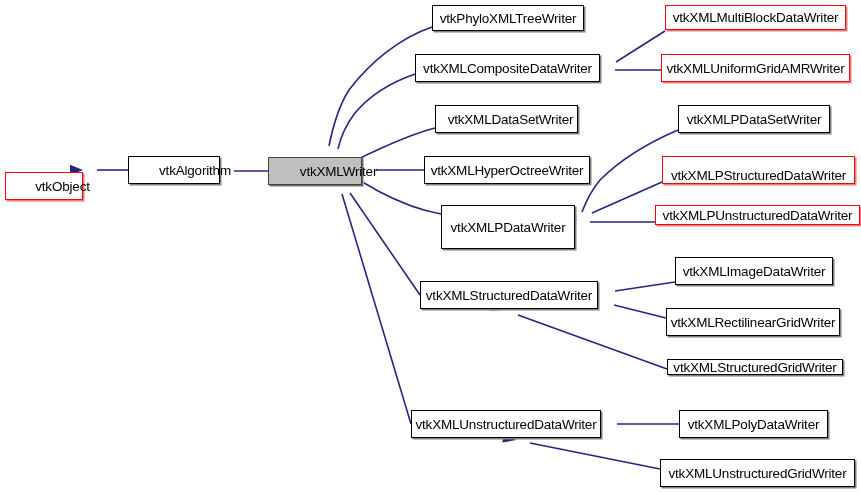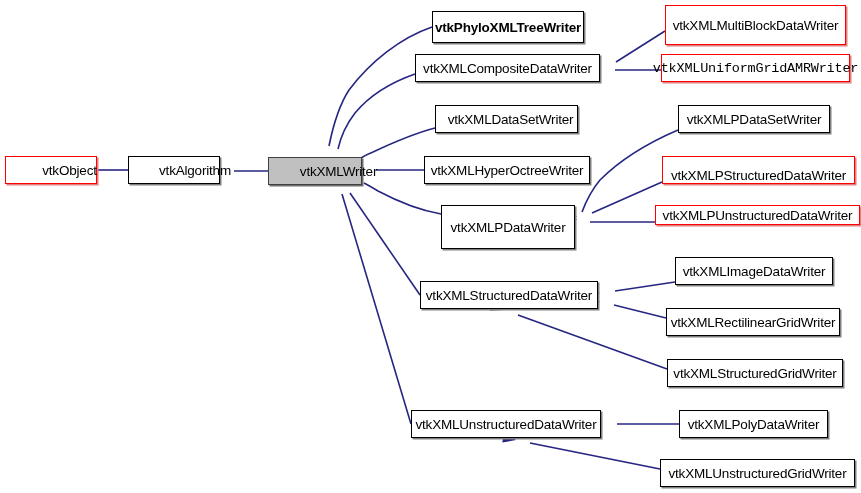--- a/index.html
+++ b/index.html
@@ -128,39 +128,39 @@
       <g>
         <path d="M 679 424 L 617 424" fill="none" stroke="#262682" stroke-width="1.6"></path>
         <polygon points="0,0 -13,-5.2 -13,5.2" fill="#262682" transform="translate(603,424) rotate(0)"></polygon>
       </g>
       <g>
         <path d="M 660 469 L 530 443" fill="none" stroke="#262682" stroke-width="1.6"></path>
         <polygon points="0,0 -13,-5.2 -13,5.2" fill="#262682" transform="translate(516,440) rotate(11)"></polygon>
       </g>
     </svg>
   <div id="node-layer">
-      <div class="node red" style="left: 5px; top: 156px; width: 92px; height: 28px; padding-left: 37px;">
+      <div class="node red" style="left: 5px; top: 172px; width: 78px; height: 28px; padding-left: 37px;">
         <span class="node-label">vtkObject</span>
       </div>
       <div class="node" style="left: 128px; top: 156px; width: 92px; height: 28px; padding-left: 42px;">
         <span class="node-label">vtkAlgorithm</span>
       </div>
       <div class="node current" style="left: 268px; top: 157px; width: 94px; height: 28px;">
         <span class="node-label">vtkXMLWriter</span>
       </div>
-      <div class="node" style="left: 432px; top: 11px; width: 152px; height: 32px; font-weight: bold;">
+      <div class="node" style="left: 432px; top: 5px; width: 152px; height: 26px;">
         <span class="node-label">vtkPhyloXMLTreeWriter</span>
       </div>
       <div class="node" style="left: 415px; top: 54px; width: 185px; height: 28px;">
         <span class="node-label">vtkXMLCompositeDataWriter</span>
       </div>
-      <div class="node red" style="left: 665px; top: 5px; width: 181px; height: 40px;">
+      <div class="node red" style="left: 665px; top: 5px; width: 181px; height: 25px;">
         <span class="node-label">vtkXMLMultiBlockDataWriter</span>
       </div>
-      <div class="node red" style="left: 661px; top: 54px; width: 189px; height: 28px; font-family: Liberation Mono, monospace;">
+      <div class="node red" style="left: 661px; top: 54px; width: 189px; height: 28px;">
         <span class="node-label">vtkXMLUniformGridAMRWriter</span>
       </div>
       <div class="node" style="left: 435px; top: 105px; width: 143px; height: 28px; padding-left: 8px;">
         <span class="node-label">vtkXMLDataSetWriter</span>
       </div>
       <div class="node" style="left: 424px; top: 156px; width: 166px; height: 28px;">
         <span class="node-label">vtkXMLHyperOctreeWriter</span>
       </div>
       <div class="node" style="left: 441px; top: 205px; width: 134px; height: 44px; align-items: center;">
         <span class="node-label">vtkXMLPDataWriter</span>
@@ -176,21 +176,21 @@
       </div>
       <div class="node" style="left: 420px; top: 281px; width: 178px; height: 28px;">
         <span class="node-label">vtkXMLStructuredDataWriter</span>
       </div>
       <div class="node" style="left: 675px; top: 257px; width: 158px; height: 28px;">
         <span class="node-label">vtkXMLImageDataWriter</span>
       </div>
       <div class="node" style="left: 666px; top: 308px; width: 174px; height: 28px;">
         <span class="node-label">vtkXMLRectilinearGridWriter</span>
       </div>
-      <div class="node" style="left: 667px; top: 359px; width: 176px; height: 28px;">
+      <div class="node" style="left: 667px; top: 359px; width: 176px; height: 16px;">
         <span class="node-label">vtkXMLStructuredGridWriter</span>
       </div>
       <div class="node" style="left: 411px; top: 410px; width: 190px; height: 28px;">
         <span class="node-label">vtkXMLUnstructuredDataWriter</span>
       </div>
       <div class="node" style="left: 679px; top: 410px; width: 149px; height: 28px;">
         <span class="node-label">vtkXMLPolyDataWriter</span>
       </div>
       <div class="node" style="left: 660px; top: 459px; width: 195px; height: 28px;">
         <span class="node-label">vtkXMLUnstructuredGridWriter</span>

